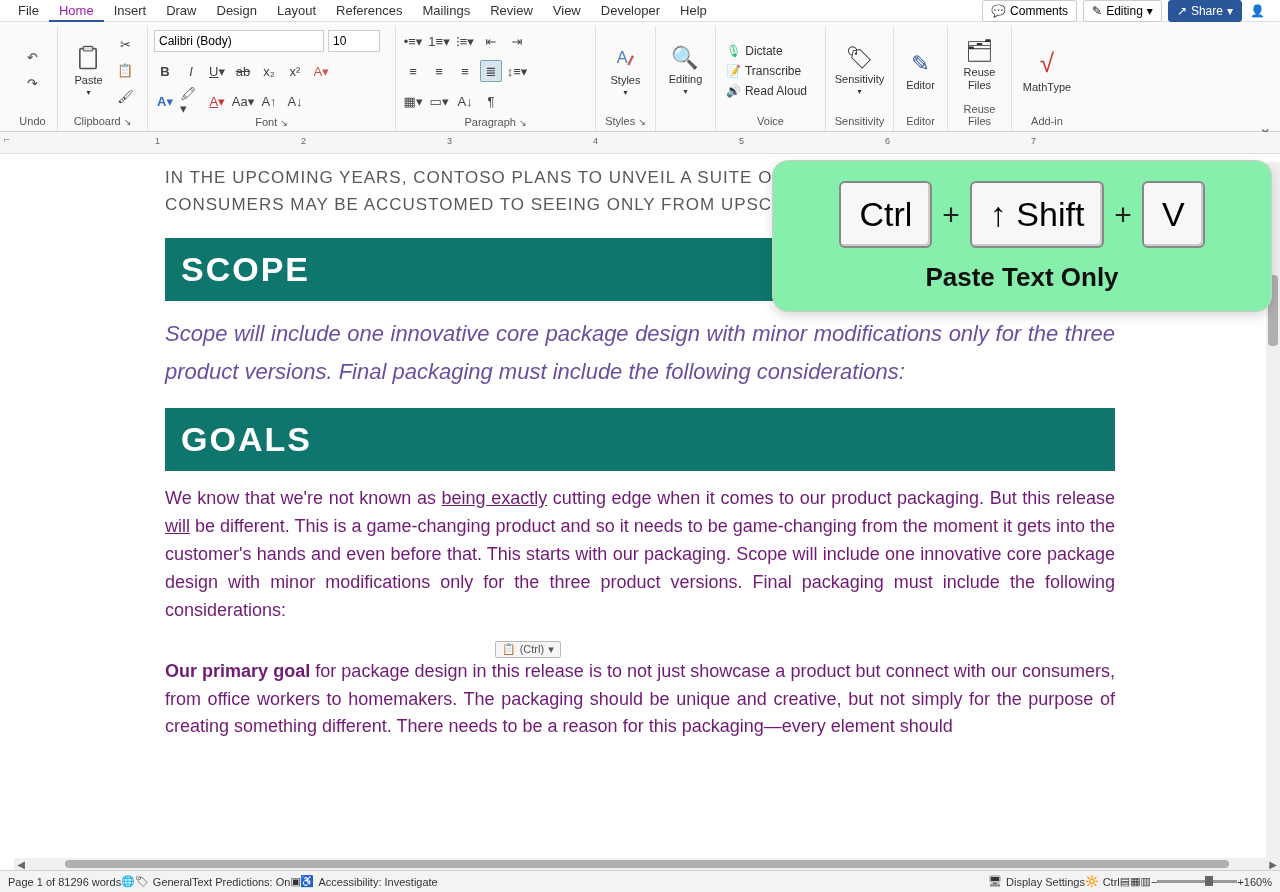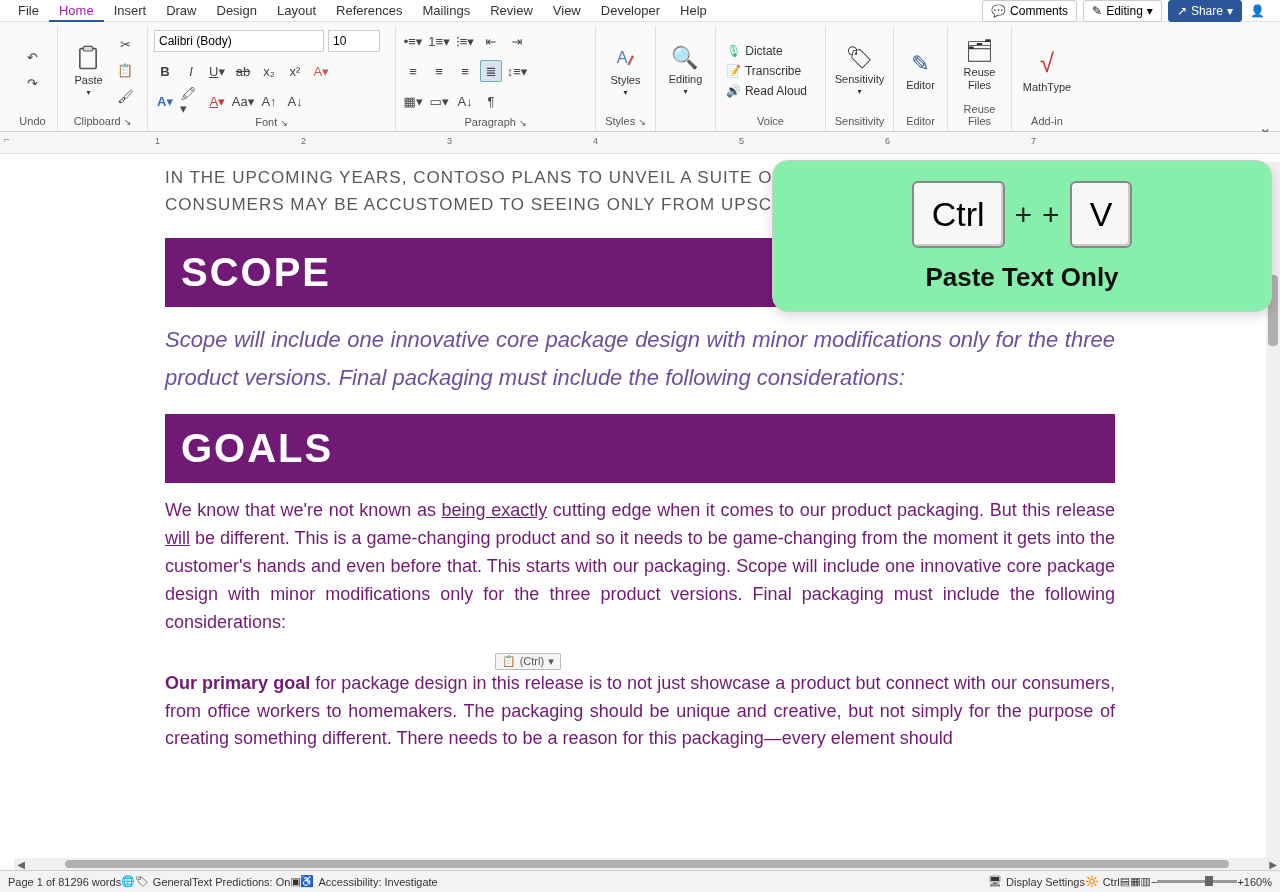--- a/index.html
+++ b/index.html
@@ -31,21 +31,21 @@
 
 
 .ruler { height: 22px; background: #f6f6f6; border-bottom: 1px solid #e0e0e0; position: relative; font-size: 9px; color: #666; }
 .ruler-tick { position: absolute; top: 4px; }
 
 
 .doc-area { position: relative; height: calc(100% - 30px - 110px - 22px - 22px); overflow: hidden; background: #fff; }
 .page { position: absolute; left: 50%; transform: translateX(-50%); top: 0; width: 1030px; background: #fff; padding: 10px 40px 0; }
 .h-strategy { font-size: 46px; color: #4e7ebf; letter-spacing: 4px; font-weight: 400; margin-bottom: 8px; }
 .strategy-sub { font-size: 17px; color: #595959; letter-spacing: 1px; line-height: 1.6; margin-bottom: 20px; }
-.band { background: #701a75; color: #fff; padding: 12px 16px; font-size: 40px; font-weight: 600; letter-spacing: 2px; margin: 12px 0 14px; }
+.band { background: #0f766e; color: #fff; padding: 12px 16px; font-size: 34px; font-weight: 600; letter-spacing: 2px; margin: 12px 0 14px; }
 .scope-text { color: #6b4f9e; font-style: italic; font-size: 22px; line-height: 1.7; text-align: justify; margin-bottom: 18px; }
 .goals-text { font-size: 18px; color: #701a75; line-height: 1.55; text-align: justify; margin-bottom: 14px; }
 .goals-text .u { text-decoration: underline; }
 .goals-text .b { font-weight: bold; }
 .paste-tag { display: inline-flex; align-items: center; gap: 4px; border: 1px solid #bbb; background: #f5f5f5; font-size: 11px; padding: 1px 6px; border-radius: 2px; color: #555; margin-left: 330px; }
 
 
 .tooltip { position: absolute; right: 8px; top: 160px; width: 500px; background: #86efac; border: 1px solid #ccc; border-radius: 16px; box-shadow: 0 4px 12px rgba(0,0,0,0.15); padding: 20px 24px 18px; z-index: 50; }
 .tooltip-keys { display: flex; align-items: center; justify-content: center; gap: 10px; margin-bottom: 14px; }
 .key { border: 2px solid #888; border-radius: 6px; background: #f7f7f7; padding: 12px 18px; font-size: 34px; font-family: 'Segoe UI', sans-serif; box-shadow: inset -2px -2px 0 #ccc; }
@@ -301,20 +301,21 @@
     <div class="goals-text">
       <span class="b">Our primary goal</span><span> for package design in this release is to not just showcase a product but connect with our consumers, from office workers to homemakers. The packaging should be unique and creative, but not simply for the purpose of creating something different. There needs to be a reason for this packaging—every element should</span>
     </div>
   </div>
 </div>
 
 <div class="tooltip">
   <div class="tooltip-keys">
     <div class="key">Ctrl</div>
     <div class="plus">+</div>
+    <div class="key">↑ Shift</div>
     <div class="plus">+</div>
     <div class="key">V</div>
   </div>
   <div class="tooltip-label">Paste Text Only</div>
 </div>
 
 <div class="vscroll">
     <div class="vscroll-thumb"></div>
   </div>
 <div class="hscroll-arrow" style="left:14px;bottom:22px">◀</div>

